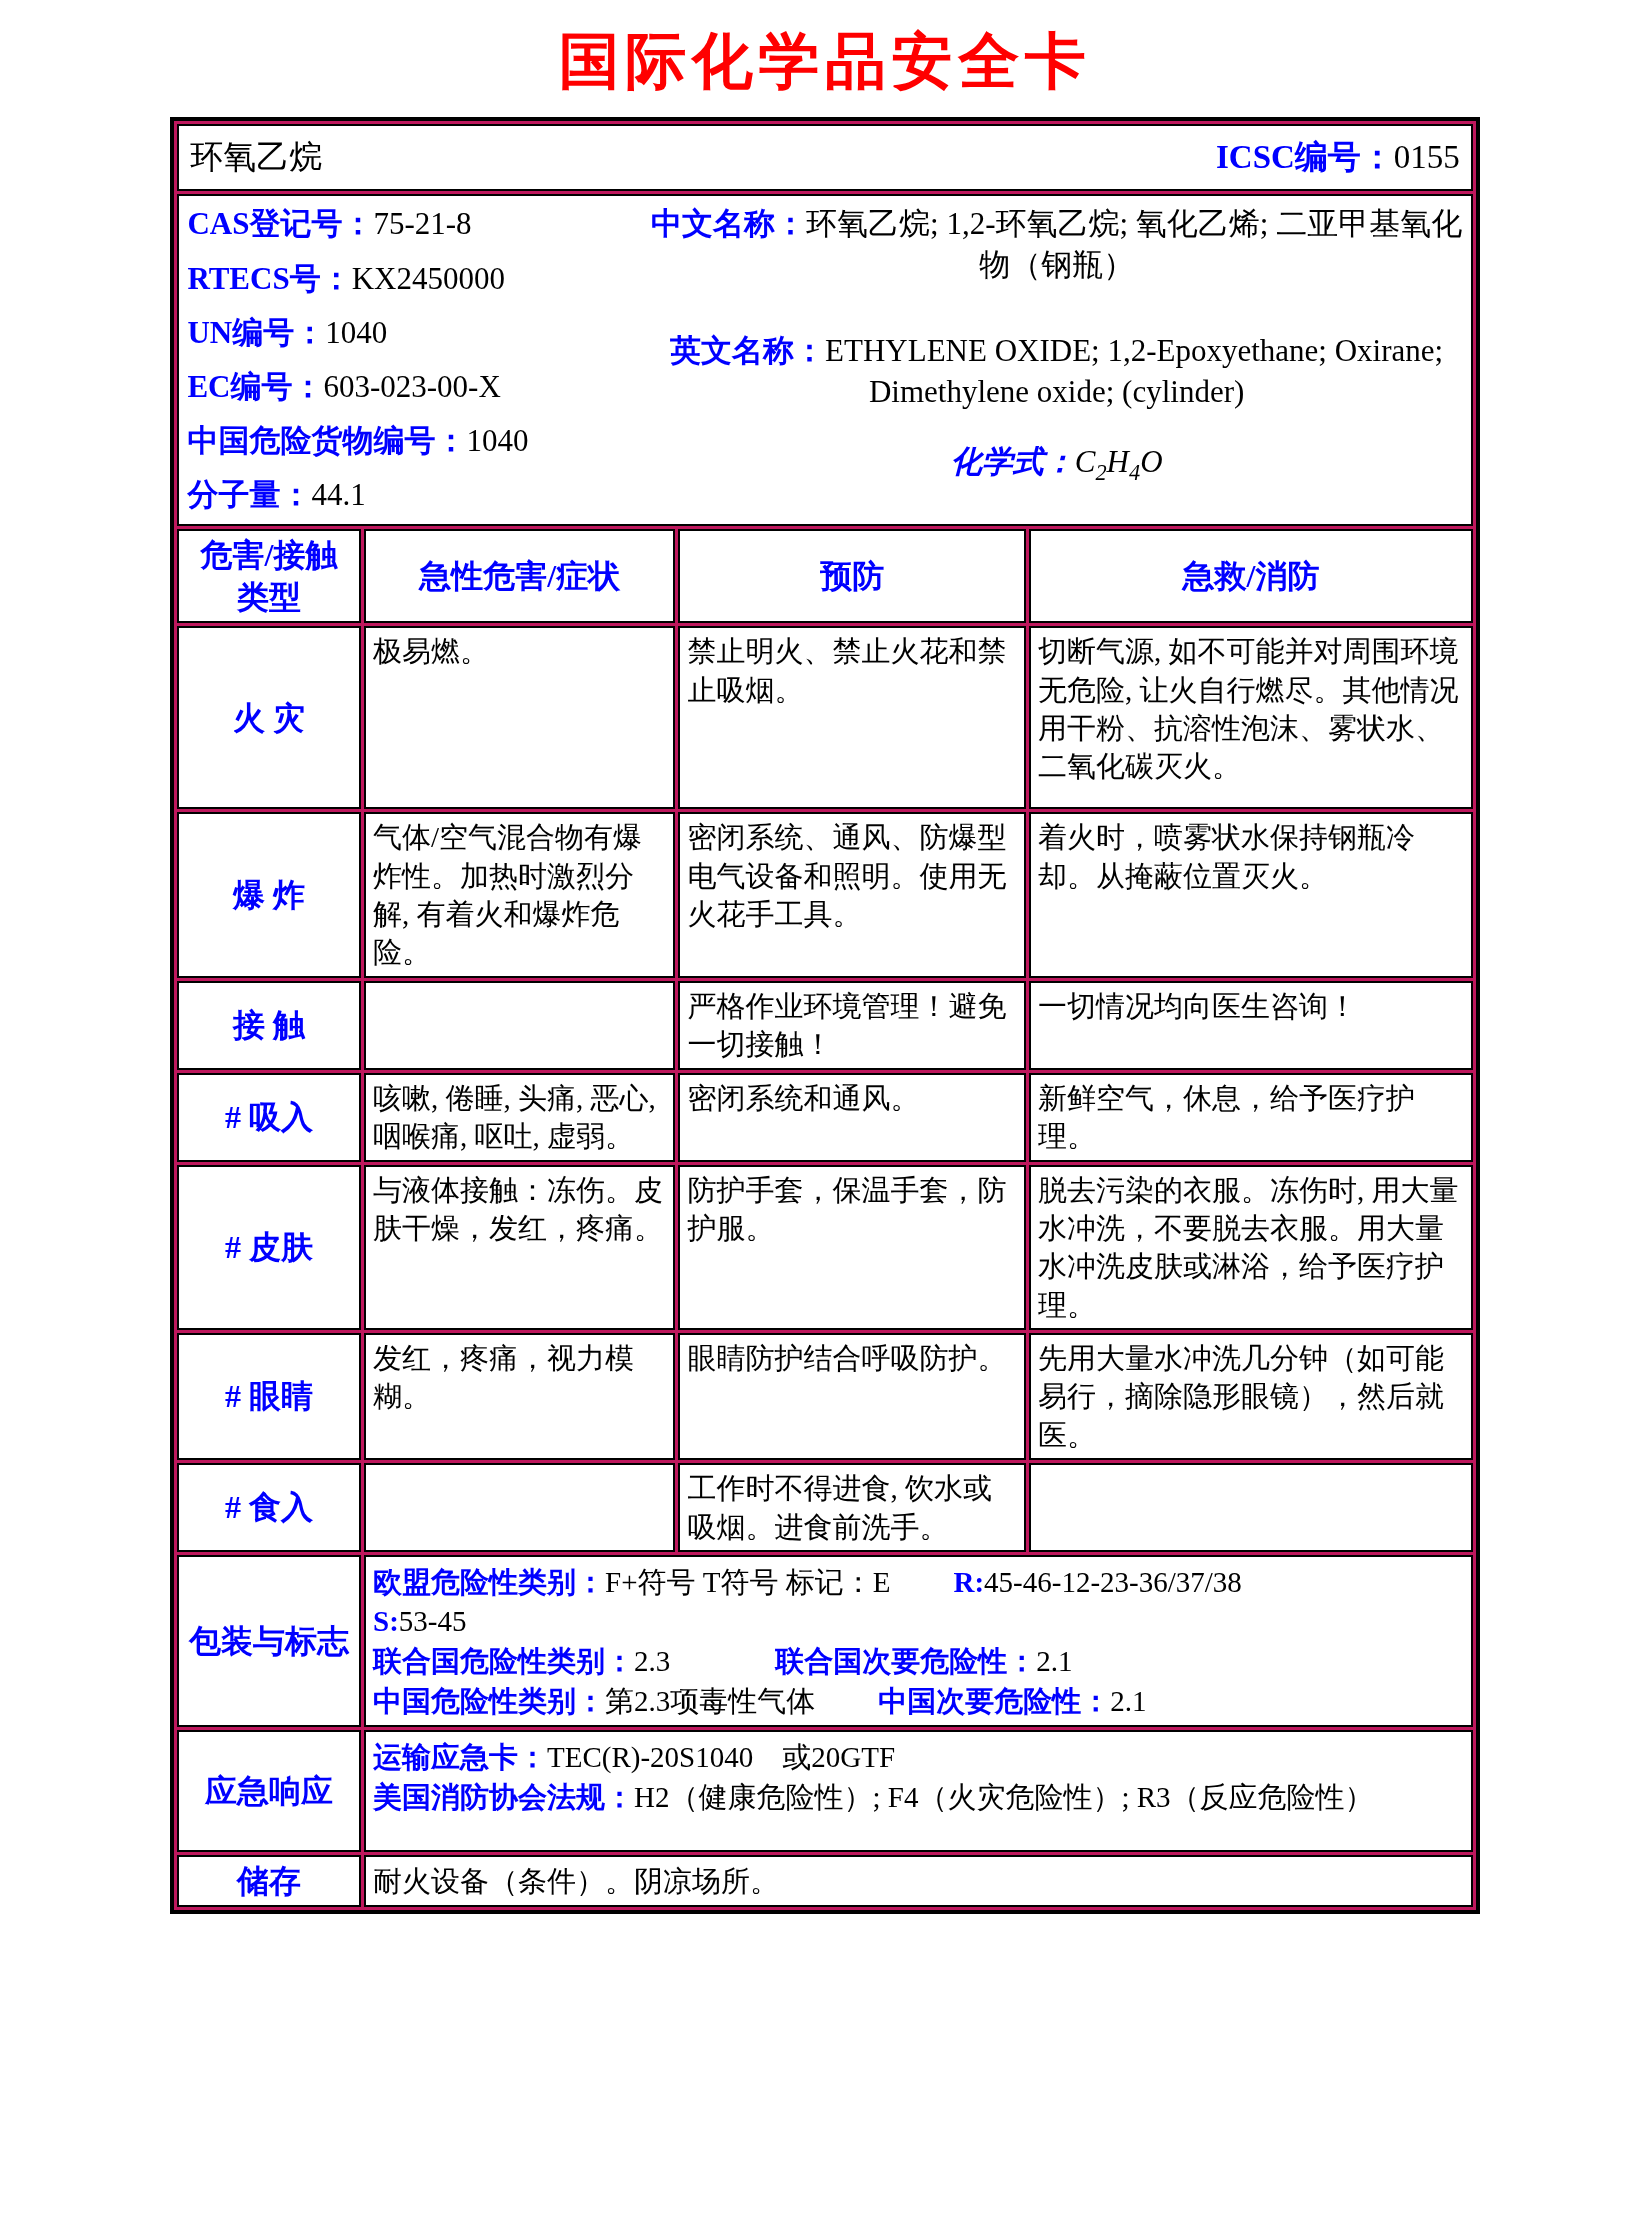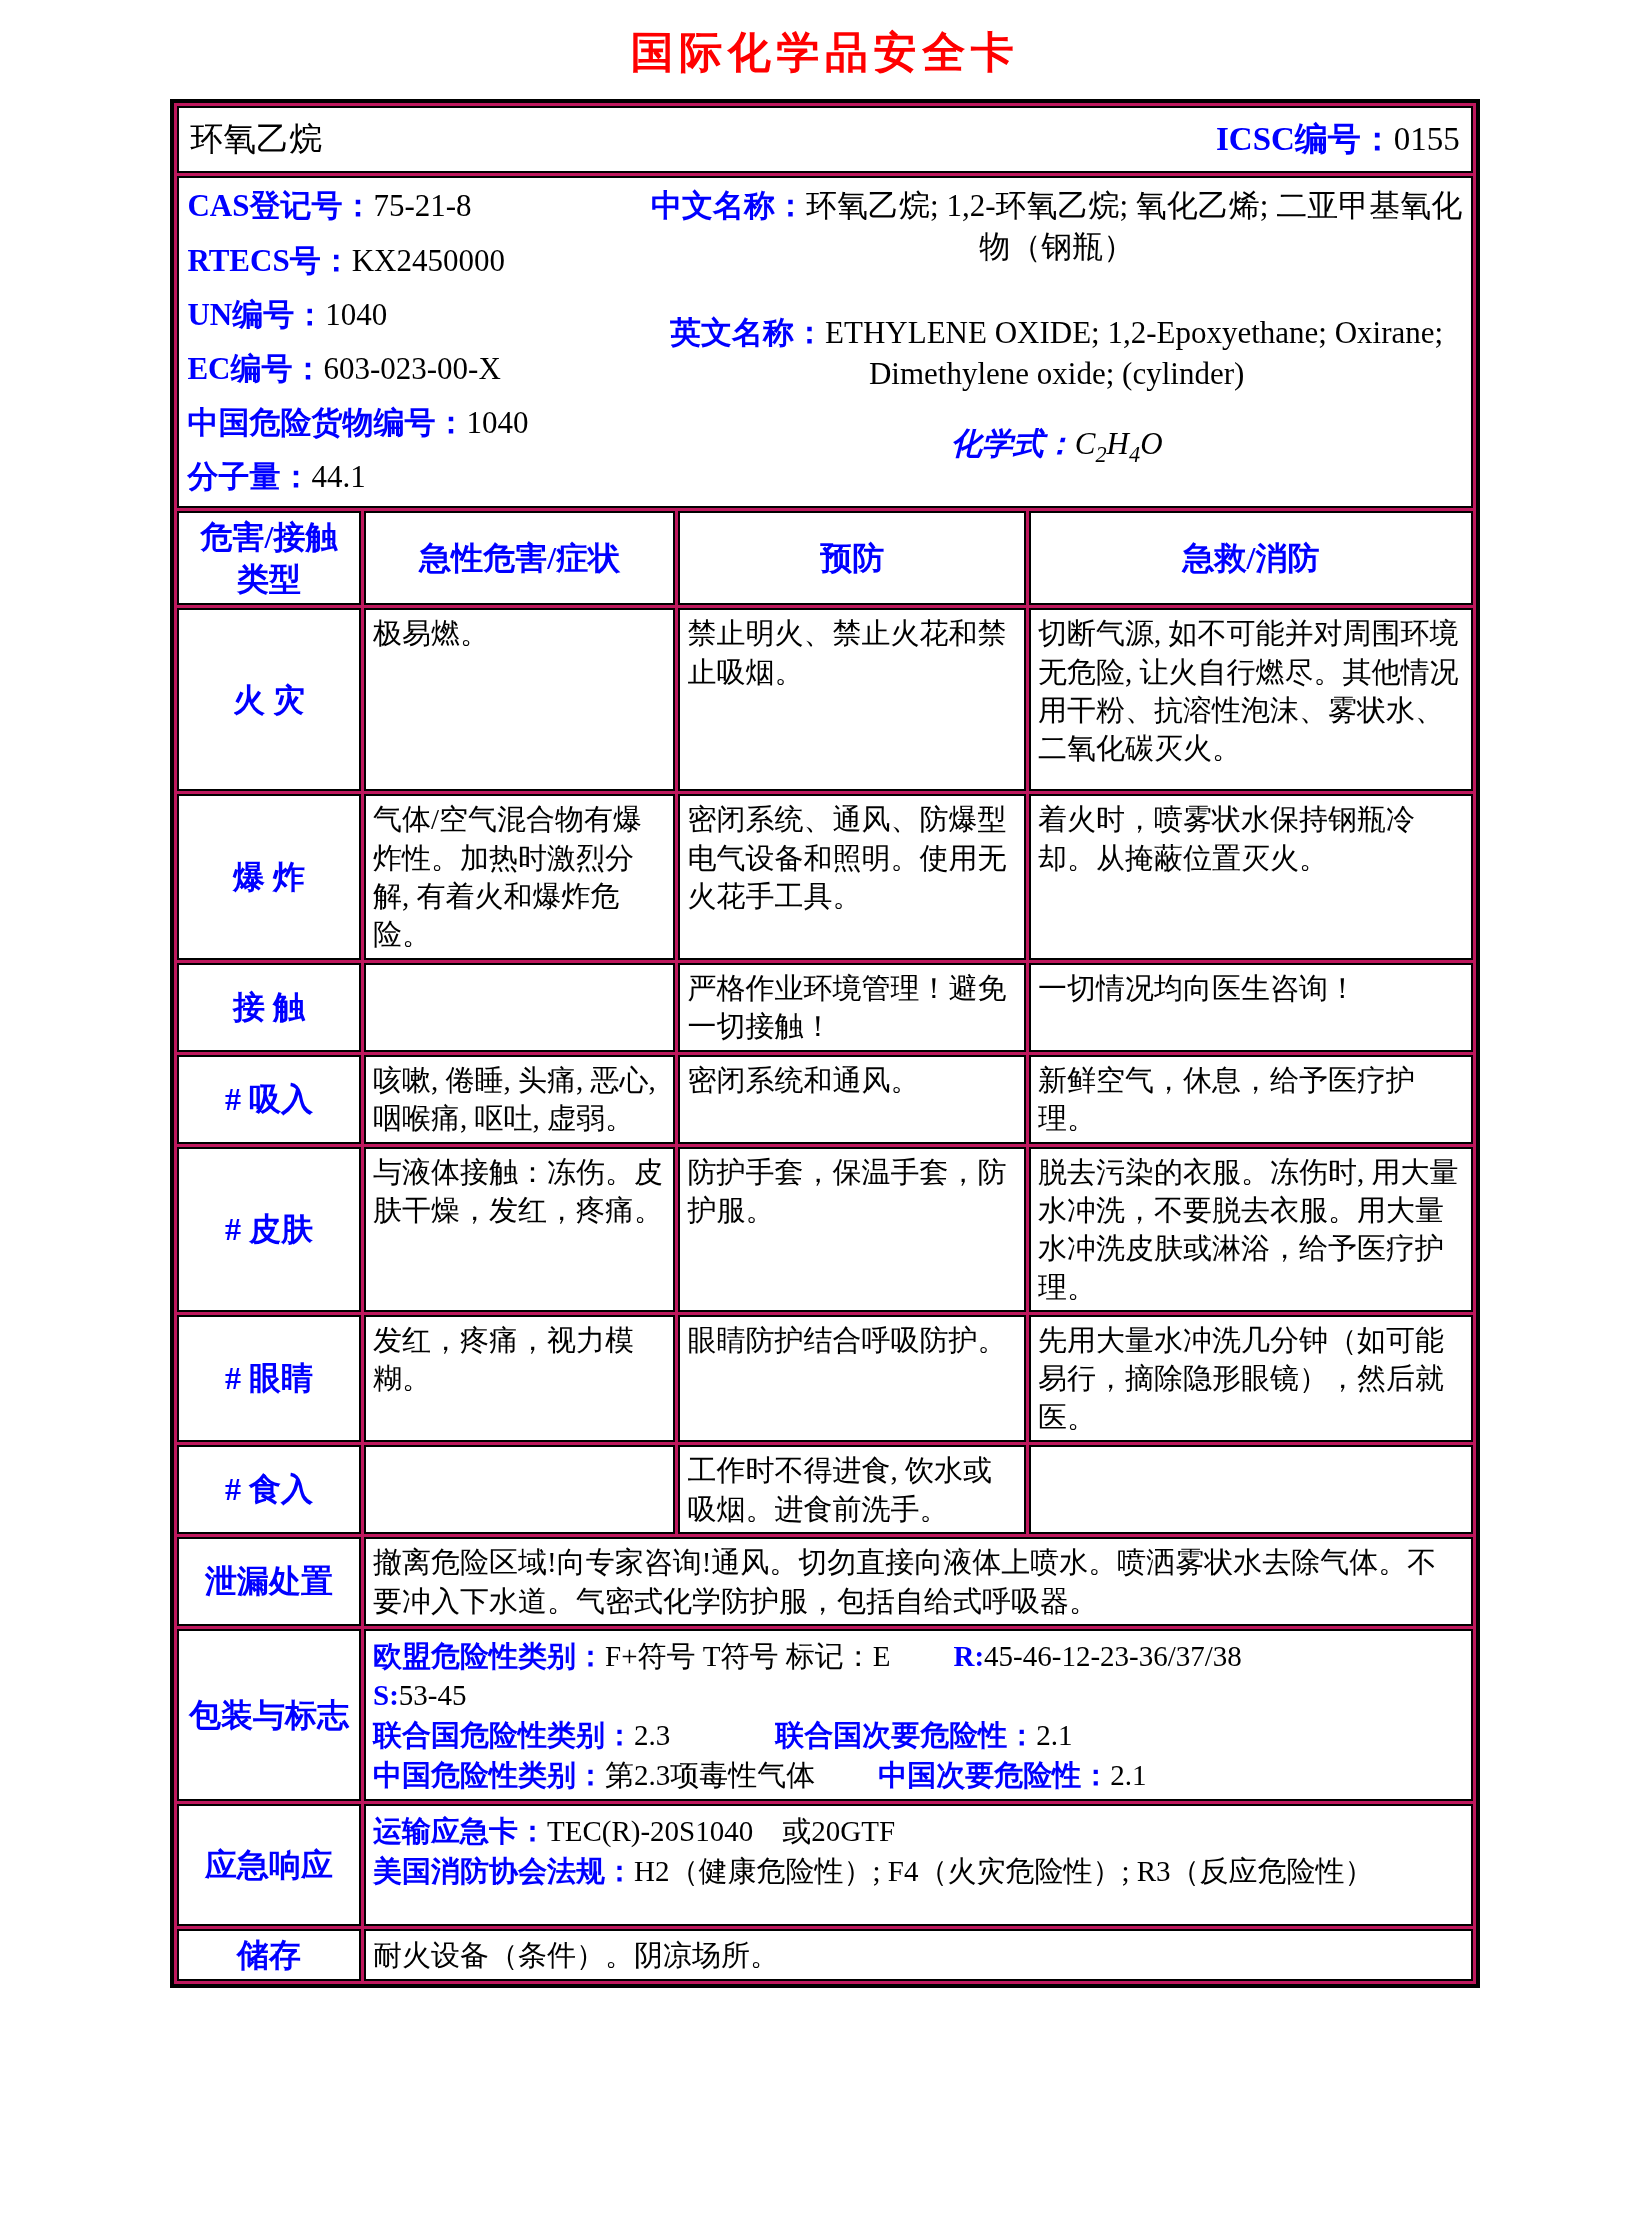--- a/index.html
+++ b/index.html
@@ -11,21 +11,21 @@
     width: 1650px;
     height: 2239px;
     position: relative;
     font-family: "Liberation Serif", "DejaVu Serif", serif;
     color: #000000;
     -webkit-font-smoothing: antialiased;
   }
   .page-title {
     margin: 31px auto 0 auto;
     text-align: center;
-    font-size: 43px;
+    font-size: 61px;
     font-weight: bold;
     color: #FF0000;
     letter-spacing: 5.6px;
     line-height: 1.0;
   }
   table.card {
     width: 1310px;
     margin: 25px auto 16px auto;
     border-collapse: separate;
     border-spacing: 3.5px;
@@ -197,26 +197,20 @@
     <td>先用大量水冲洗几分钟（如可能易行，摘除隐形眼镜），然后就医。</td>
   </tr>
 
   <tr class="h-ing">
     <td class="lbl"># 食入</td>
     <td></td>
     <td>工作时不得进食, 饮水或吸烟。进食前洗手。</td>
     <td></td>
   </tr>
 
-  <tr class="h-spill">
-    <td class="lbl">泄漏处置</td>
-    <td colspan="3">
-      <span class="spill-text black">撤离危险区域!向专家咨询!通风。切勿直接向液体上喷水。喷洒雾状水去除气体。不要冲入下水道。气密式化学防护服，包括自给式呼吸器。</span>
-    </td>
-  </tr>
 
   <tr class="h-pack">
     <td class="lbl">包装与标志</td>
     <td colspan="3" class="multiline-cell">
       <div class="row-line">
         <span class="blue">欧盟危险性类别：</span><span class="black">F+符号 T符号 标记：E</span><span class="blue gap-lg">R:</span><span class="black">45-46-12-23-36/37/38</span>
       </div>
       <div class="row-line">
         <span class="blue">S:</span><span class="black">53-45</span>
       </div>

